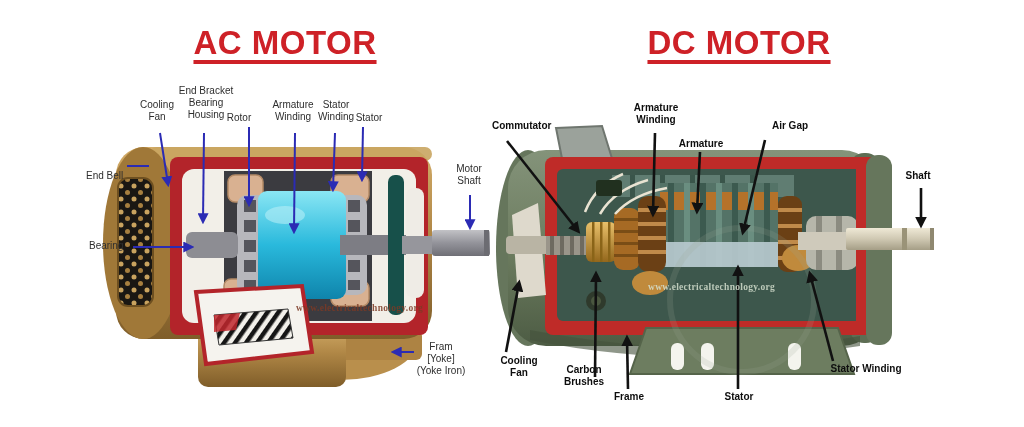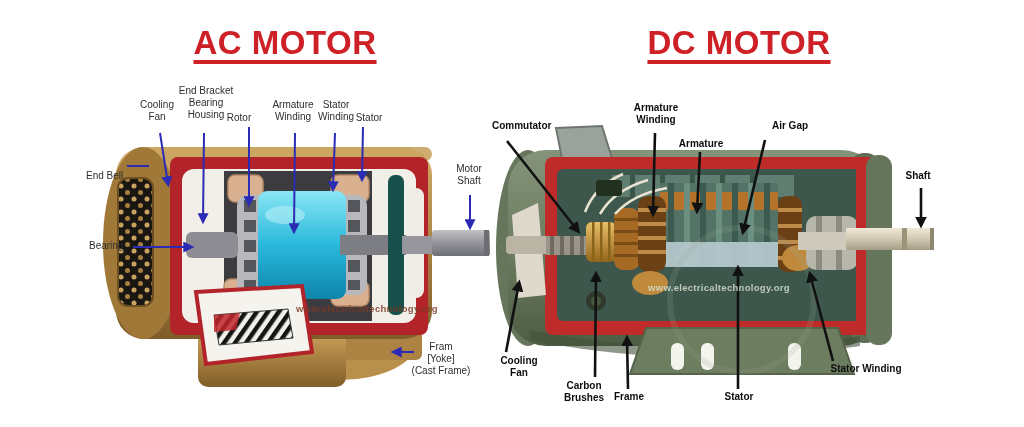--- a/index.html
+++ b/index.html
@@ -15,21 +15,21 @@
     white-space:nowrap;
   }
   .lbl{
     position:absolute;font-size:10px;line-height:1.18;color:#1f1f1f;
     white-space:pre-line;text-align:center;
   }
   .c{transform:translateX(-50%);}
   .ac-lbl{font-weight:400;color:#2e2e2e;}
   .dc-lbl{font-weight:700;color:#0d0d0d;}
   .wm{
-    position:absolute;font-size:9.5px;font-weight:700;letter-spacing:.3px;white-space:nowrap;
+    position:absolute;font-size:9.5px;font-weight:700;letter-spacing:.3px;white-space:nowrap;font-family:Liberation Serif, serif;
   }
   .wm-ac{color:rgba(125,58,36,.85);}
   .wm-dc{color:rgba(212,222,206,.85);}
 </style>
 </head>
 <body>
 
 <div id="stage">
 
   <svg width="1024" height="427" viewBox="0 0 1024 427">
@@ -278,31 +278,31 @@
 Winding</div>
   <div class="lbl ac-lbl c" style="left:336px;top:99px;">Stator
 Winding</div>
   <div class="lbl ac-lbl c" style="left:369px;top:112px;">Stator</div>
   <div class="lbl ac-lbl" style="left:86px;top:160px;margin-top:10px;">End Bell</div>
   <div class="lbl ac-lbl" style="left:89px;top:240px;">Bearing</div>
   <div class="lbl ac-lbl c" style="left:469px;top:163px;">Motor
 Shaft</div>
   <div class="lbl ac-lbl c" style="left:441px;top:341px;">Fram
 [Yoke]
-(Cast Frame)</div>
+(Yoke Iron)</div>
 
   <div class="lbl dc-lbl" style="left:492px;top:120px;">Commutator</div>
   <div class="lbl dc-lbl c" style="left:656px;top:102px;">Armature
 Winding</div>
   <div class="lbl dc-lbl c" style="left:701px;top:138px;">Armature</div>
   <div class="lbl dc-lbl c" style="left:790px;top:120px;text-align:center;">Air Gap</div>
   <div class="lbl dc-lbl c" style="left:918px;top:170px;">Shaft</div>
   <div class="lbl dc-lbl c" style="left:519px;top:355px;">Cooling
 Fan</div>
-  <div class="lbl dc-lbl c" style="left:584px;top:380px;">Carbon
+  <div class="lbl dc-lbl c" style="left:584px;top:364px;">Carbon
 Brushes</div>
   <div class="lbl dc-lbl c" style="left:629px;top:391px;">Frame</div>
   <div class="lbl dc-lbl c" style="left:739px;top:391px;">Stator</div>
   <div class="lbl dc-lbl c" style="left:866px;top:363px;">Stator Winding</div>
 
   <div class="wm wm-ac" style="left:296px;top:303px;">www.electricaltechnology.org</div>
   <div class="wm wm-dc" style="left:648px;top:282px;">www.electricaltechnology.org</div>
 
 </div>
 

